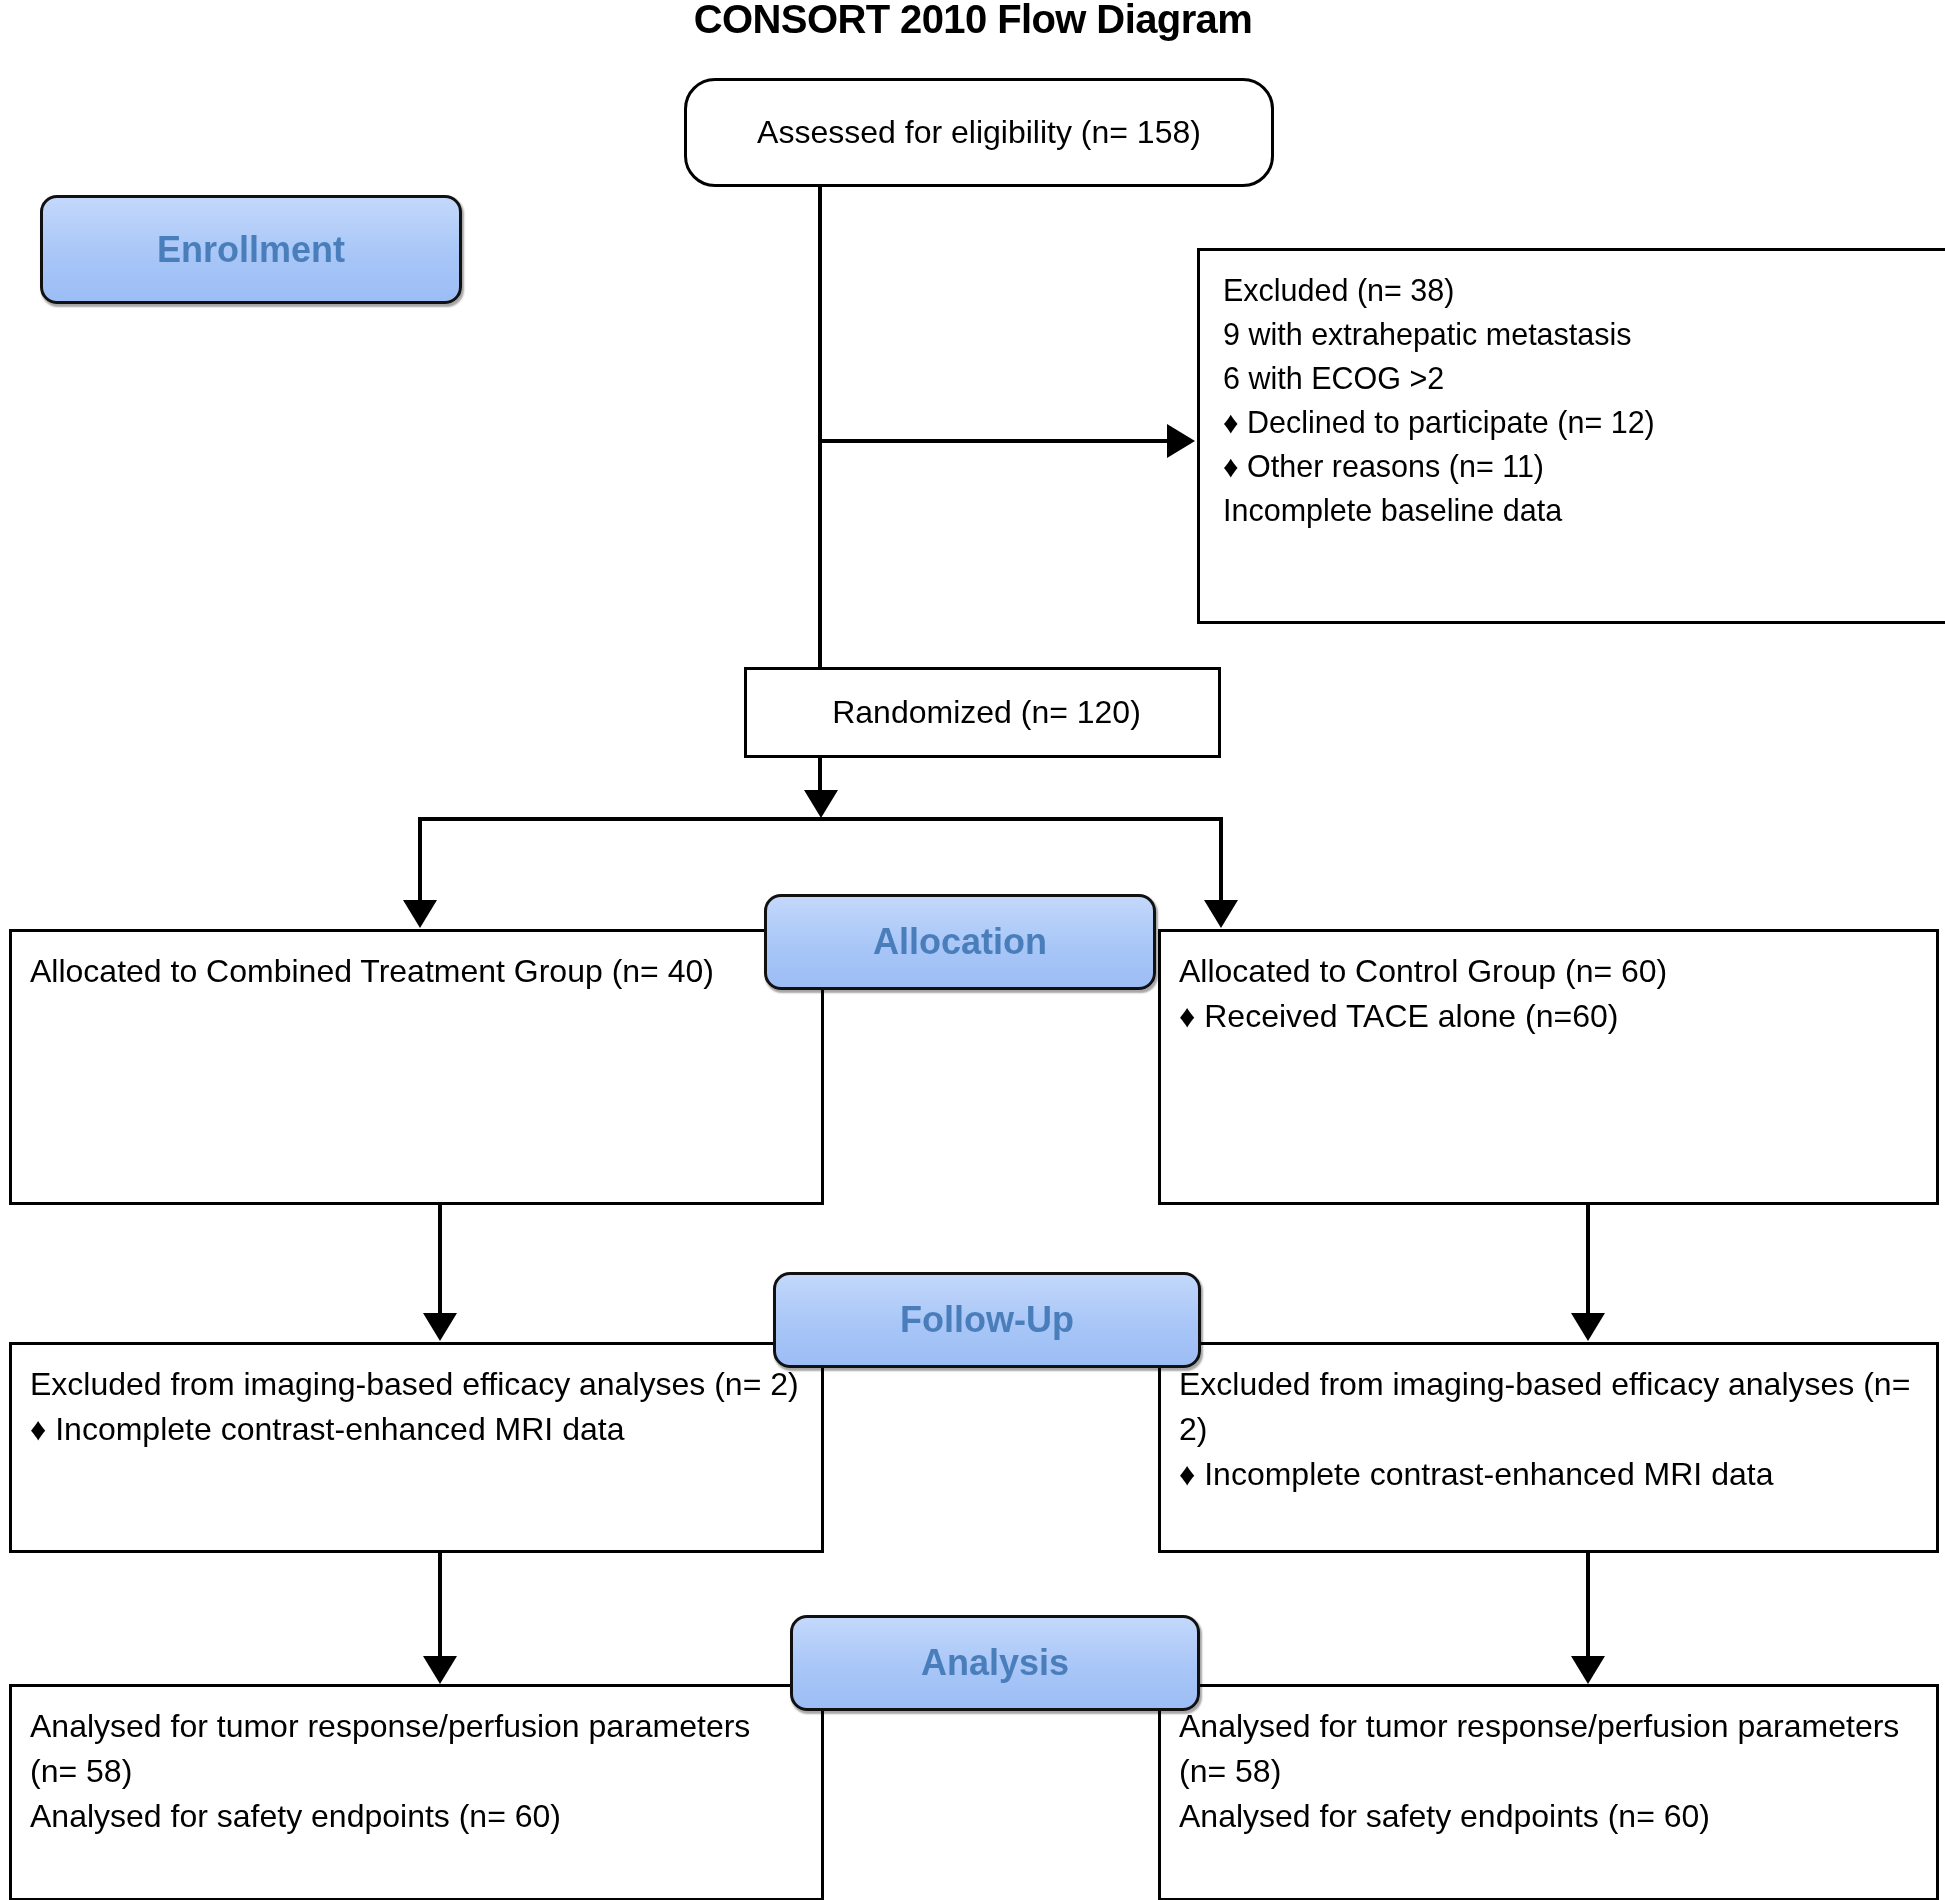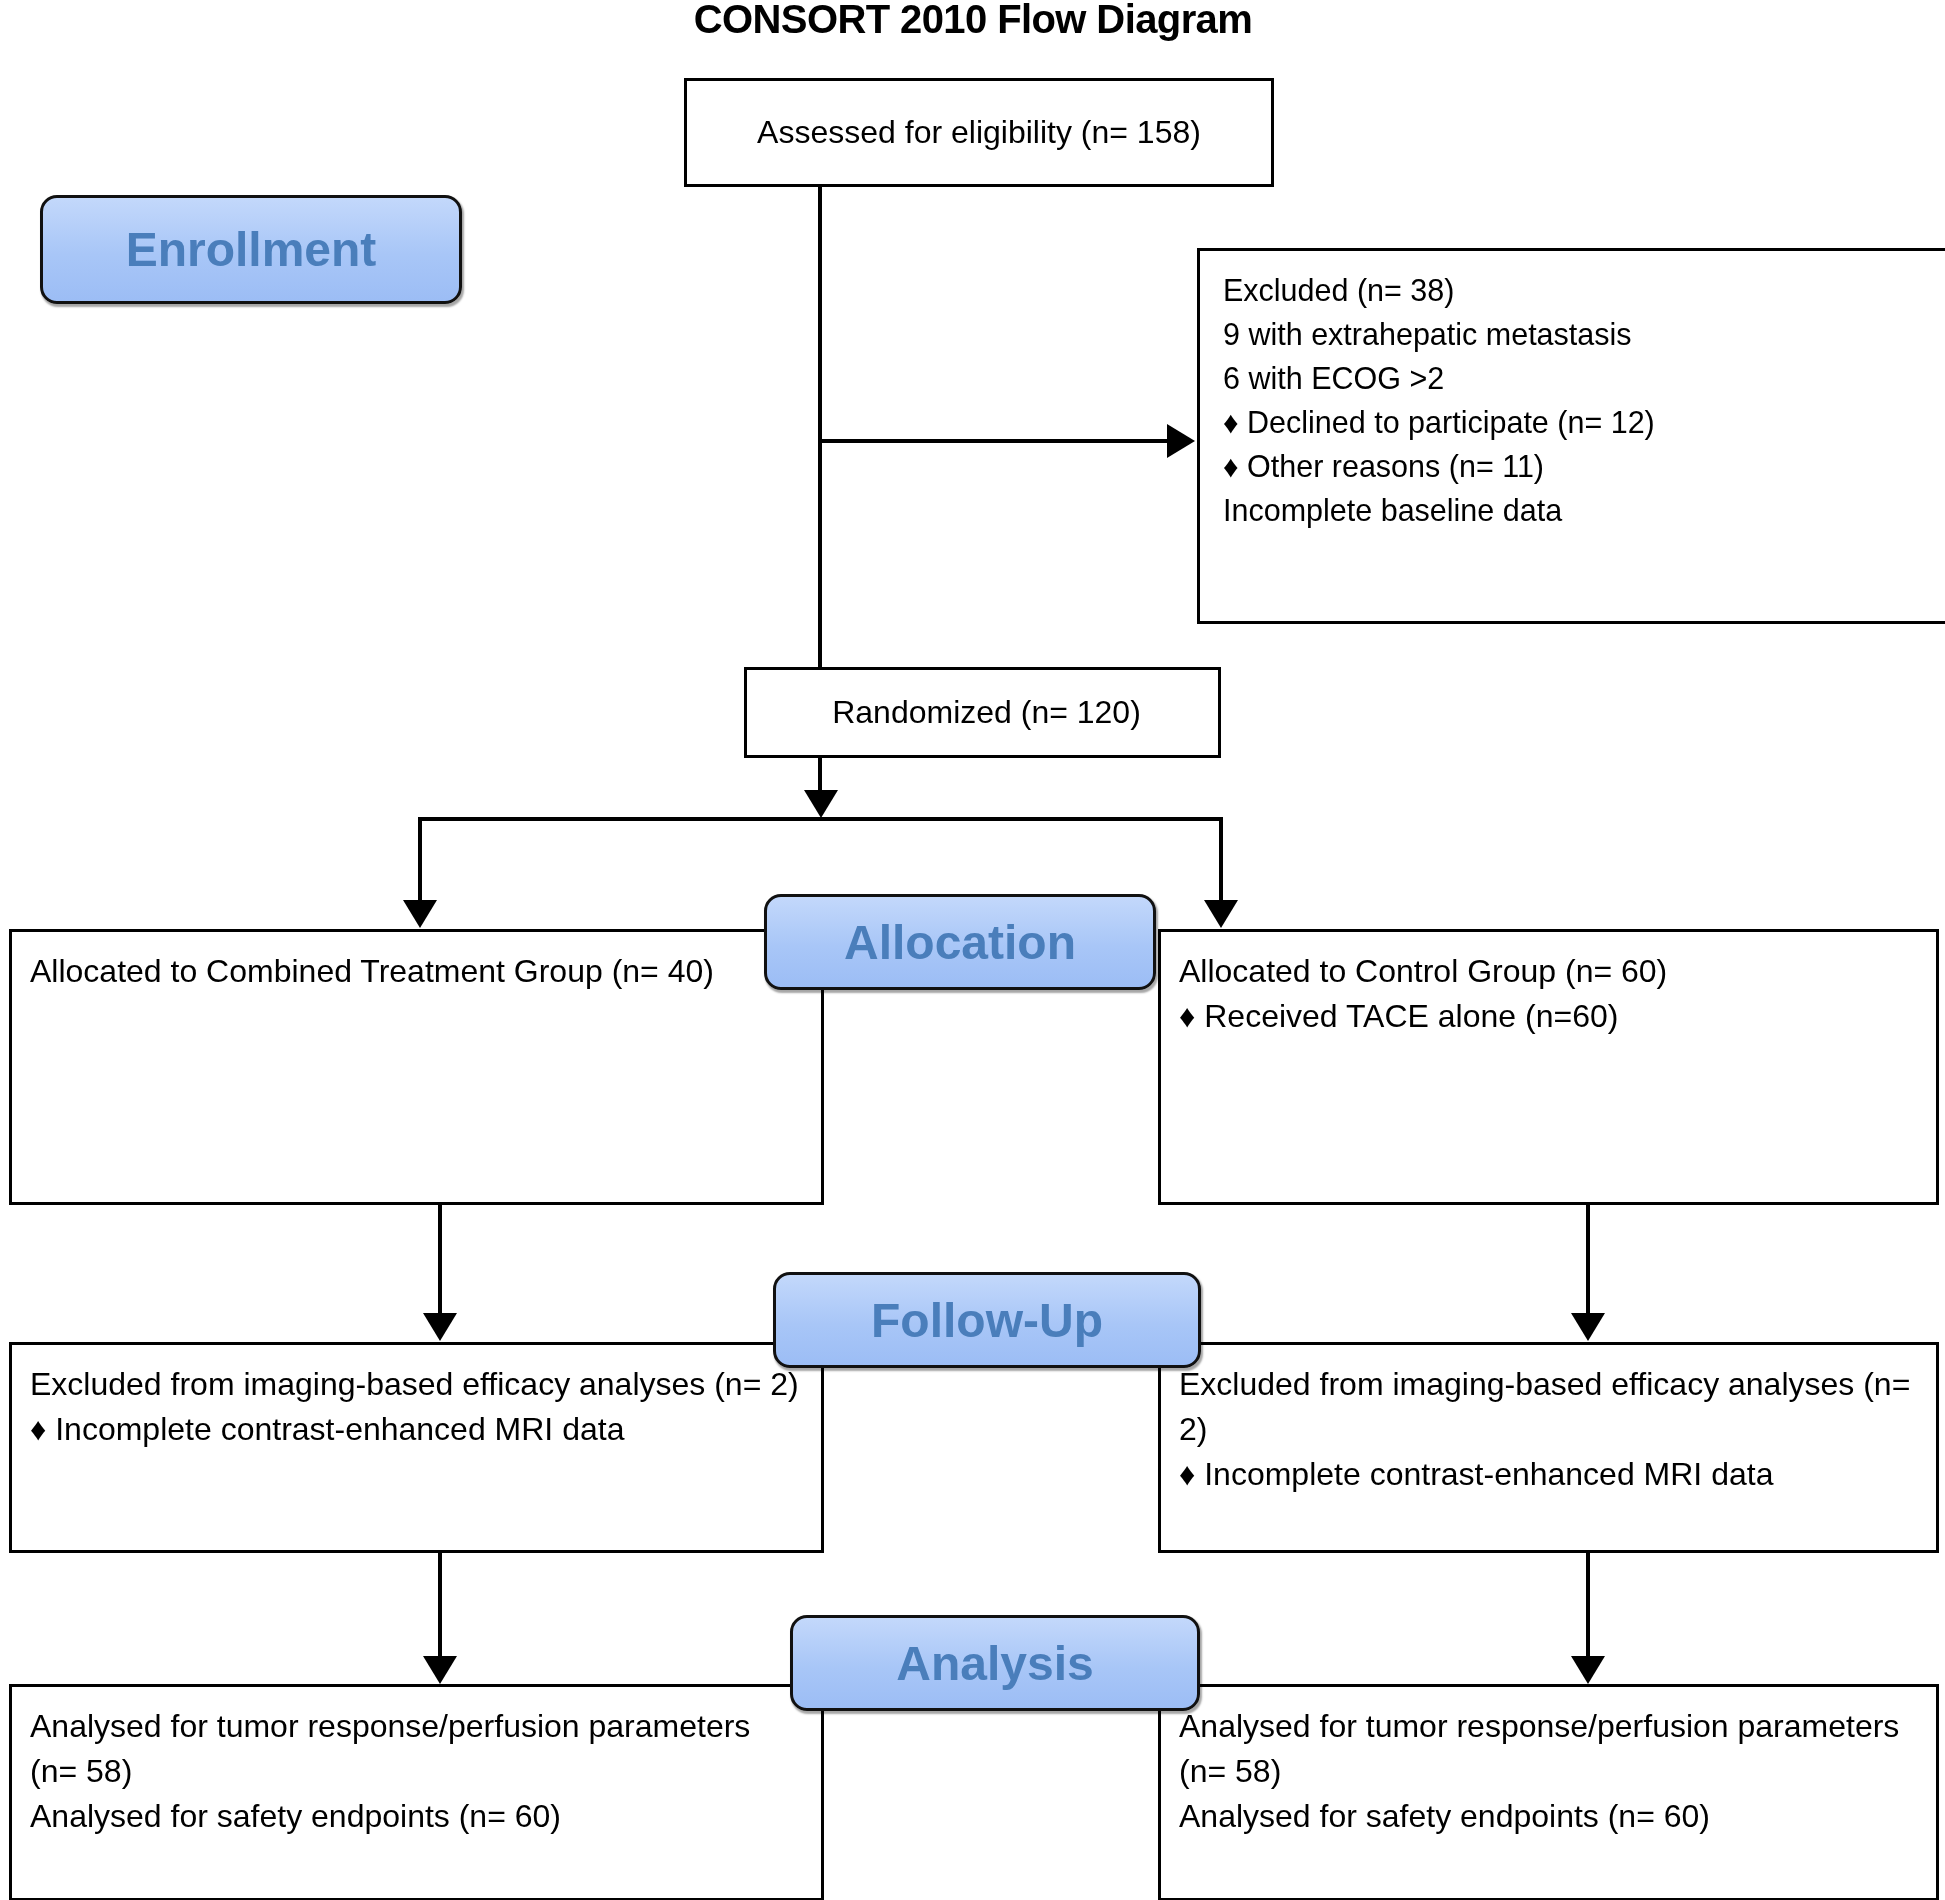--- a/index.html
+++ b/index.html
@@ -52,21 +52,21 @@
   .box .line { display: block; white-space: pre-wrap; }
 
   
   .badge {
     position: absolute;
     box-sizing: border-box;
     background: linear-gradient(180deg,#c3d8fb 0%, #a8c6f7 55%, #9cbdf5 100%);
     border: 3.9px solid #111111;
     border-radius: 17px;
     color: #4a7ebb;
-    font-size: 48px;
+    font-size: 36px;
     font-weight: bold;
     display: flex;
     align-items: center;
     justify-content: center;
     box-shadow: 1.9px 2.6px 1.9px rgba(0,0,0,0.35);
     z-index: 6;
   }
 
   
   .vline {
@@ -100,21 +100,21 @@
 <body>
 
 <div id="page">
 
   <div class="title" style="top:-2.6px;">CONSORT 2010 Flow Diagram</div>
 
   <div class="badge" style="left:40px; top:195px; width:422px; height:109px;">
     <span>Enrollment</span>
   </div>
 
-  <div class="box center-text" style="left:684px; top:78px; width:590px; height:109px;">
+  <div class="box center-text" style="left:684px; top:78px; width:590px; height:109px;border-radius:31px;">
     <span class="line">Assessed for eligibility (n= 158)</span>
   </div>
 
   <div class="vline" style="left:818px; top:187px; height:480px;"></div>
 
   <div class="hline" style="left:818px; top:439px; width:350px;"></div>
   <div class="arrow-right" style="left:1167px; top:424px;"></div>
 
   <div class="box" style="left:1197px; top:248px; width:756px; height:376px; padding-left:23px; font-size:30.5px; line-height:44px;">
     <span class="line">Excluded (n= 38)</span>

